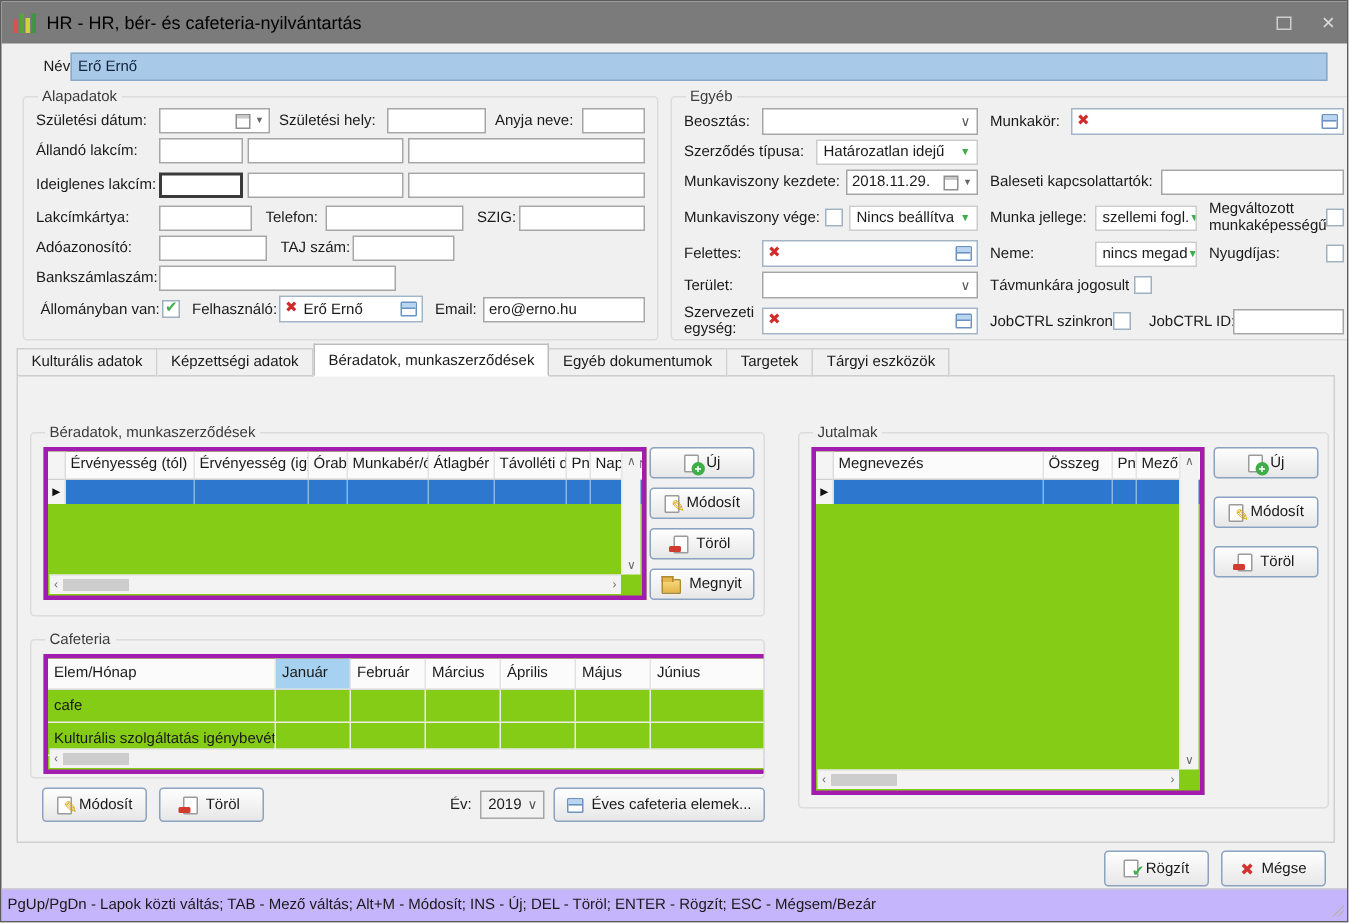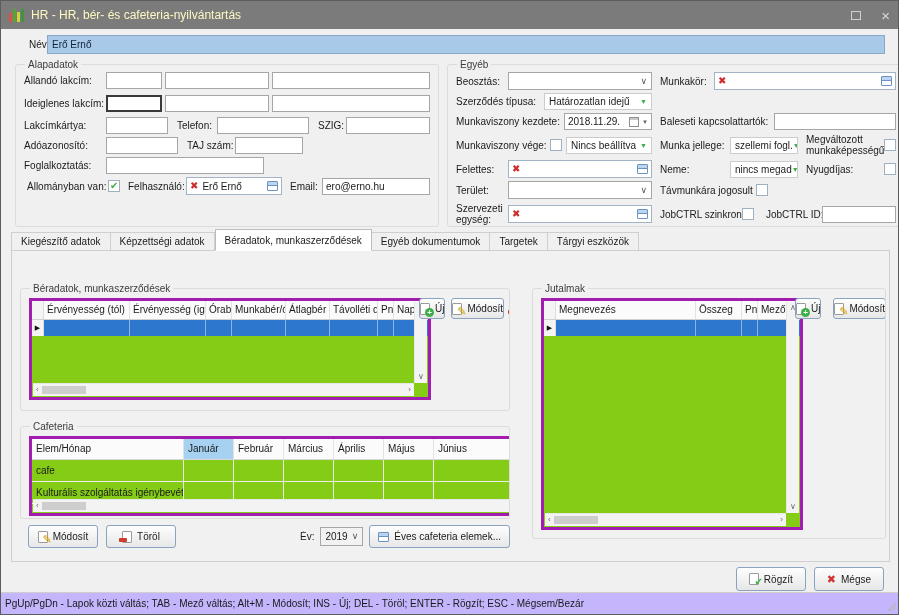--- a/index.html
+++ b/index.html
@@ -9,21 +9,21 @@
   .win { position:relative; width:899px; height:615px; background:#f0f0f0; border:1px solid #5c5c5c; overflow:hidden; }
 
   
   .titlebar { position:absolute; left:0; top:0; right:0; height:28px; background:#7b7b7b; display:flex; align-items:center; padding:0 8px; }
   .app-icon { display:inline-flex; align-items:flex-end; gap:1px; height:13px; margin-right:7px; }
   .app-icon i { display:block; width:3px; }
   .app-icon .b1 { height:9px;  background:#d9534a; }
   .app-icon .b2 { height:13px; background:#5aa338; }
   .app-icon .b3 { height:10px; background:#cfd634; }
   .app-icon .b4 { height:13px; background:#3e9440; }
-  .title { color:#fef9c3; font-size:12px; }
+  .title { color:#000000; font-size:12px; }
   .winbtns { margin-left:auto; display:flex; align-items:center; gap:16px; }
   .maxbtn { width:18px; height:16px; display:flex; align-items:center; justify-content:center; cursor:default; }
   .maxbox { width:10px; height:9px; border:1px solid #cfcfcf; display:block; }
   .closebtn { color:#d9d9d9; font-size:15px; line-height:15px; cursor:default; }
 
   
   .nev-row { position:absolute; left:0; top:33px; right:0; height:21px; display:flex; align-items:center; }
   .nev-row .lbl { margin-left:28px; }
   .nev-field { position:absolute; left:46px; right:13px; height:19px; background:#a9c9e9; border:1px solid #89a8c8; display:flex; align-items:center; padding:0 4px; color:#10233a; }
 
@@ -82,21 +82,21 @@
   .sel-row { display:flex; height:16px; }
   .sel-cells { display:flex; flex:1; background:#2d77cf; }
   .sc { border-right:1px solid rgba(255,255,255,.45); flex-shrink:0; height:100%; }
   .sc.last { flex:1; border-right:none; }
 
   .vscroll { position:absolute; top:1px; right:1px; bottom:14px; width:13px; background:#f3f3f3; border-left:1px solid #e6e6e6; display:flex; flex-direction:column; justify-content:space-between; align-items:center; padding:2px 0; }
   .hscroll { position:absolute; left:1px; right:14px; bottom:1px; height:13px; background:#f3f3f3; border-top:1px solid #e6e6e6; display:flex; align-items:center; padding:0 3px; }
   .sarr { color:#6a6a6a; font-size:8px; line-height:8px; }
   .hthumb { width:44px; height:8px; background:#cdcdcd; margin-left:3px; }
 
-  .btncol { position:absolute; top:4px; right:20px; width:70px; display:flex; flex-direction:row; }
+  .btncol { position:absolute; top:4px; right:6px; width:70px; display:flex; flex-direction:column; }
   .btn { height:21px; display:flex; align-items:center; justify-content:center; gap:5px; border:1px solid #8ba2c0; border-radius:3px; background:linear-gradient(#fefefe,#e7e7e7); cursor:default; white-space:nowrap; }
   .btn-row { position:absolute; display:flex; align-items:center; }
 
   
   .cf-head { display:flex; height:21px; background:#fbfbfb; border-bottom:1px solid #d8d8d8; align-items:stretch; }
   .cf-h { border-right:1px solid #e3e3e3; padding:4px 4px 0; overflow:hidden; white-space:nowrap; flex-shrink:0; }
   .cf-h.hl-month { background:#a6d1f0; }
   .cf-h.last { flex:1; border-right:none; }
   .cf-row { display:flex; height:22px; border-bottom:1px solid #ececec; align-items:stretch; }
   .cf-c { border-right:1px solid #ececec; padding:5px 4px 0; overflow:hidden; white-space:nowrap; flex-shrink:0; }
@@ -136,20 +136,32 @@
   </div>
 
   <div class="nev-row">
     <span class="lbl">Név:</span>
     <span class="nev-field">Erő Ernő</span>
   </div>
 
   <fieldset class="gb" style="left:14px;top:58px;width:424px;height:168px">
     <legend>Alapadatok</legend>
     <div class="row">
+      <span class="lbl" style="width:82px">Születési dátum:</span>
+      <span class="dateed" style="width:74px">
+          <span class="sp"></span>
+          <span class="ic-cal"></span>
+          <span class="dd-gray">▼</span>
+        </span>
+      <span class="lbl" style="width:72px;margin-left:6px">Születési hely:</span>
+      <span class="txt" style="width:66px"></span>
+      <span class="lbl" style="width:58px;margin-left:6px">Anyja neve:</span>
+      <span class="txt" style="flex:1"></span>
+    </div>
+    <div class="row">
       <span class="lbl" style="width:82px">Állandó lakcím:</span>
       <span class="txt" style="width:56px"></span>
       <span class="txt" style="width:104px;margin-left:3px"></span>
       <span class="txt" style="flex:1;margin-left:3px"></span>
     </div>
     <div class="row" style="height:22px">
       <span class="lbl wrap" style="width:82px">Ideiglenes lakcím:</span>
       <span class="txt focused" style="width:56px"></span>
       <span class="txt" style="width:104px;margin-left:3px"></span>
       <span class="txt" style="flex:1;margin-left:3px"></span>
@@ -162,21 +174,21 @@
       <span class="lbl" style="width:28px;margin-left:9px">SZIG:</span>
       <span class="txt" style="flex:1"></span>
     </div>
     <div class="row">
       <span class="lbl" style="width:82px">Adóazonosító:</span>
       <span class="txt" style="width:72px"></span>
       <span class="lbl" style="width:48px;margin-left:9px">TAJ szám:</span>
       <span class="txt" style="width:68px"></span>
     </div>
     <div class="row">
-      <span class="lbl" style="width:82px">Foglalkoztatás:</span>
+      <span class="lbl" style="width:82px">Bankszámlaszám:</span>
       <span class="txt" style="width:158px"></span>
     </div>
     <div class="row" style="margin-top:2px">
       <span class="lbl" style="width:84px;padding-left:3px">Állományban van:</span>
       <span class="cb checked"></span>
       <span class="lbl" style="width:58px;margin-left:8px">Felhasználó:</span>
       <span class="lookup" style="width:96px">
         <span class="req-x">✖</span>
         <span>Erő Ernő</span>
         <span class="sp"></span>
@@ -292,21 +304,21 @@
       <span class="hr">
         <span class="lbl" style="width:82px">JobCTRL szinkron</span>
         <span class="cb"></span>
         <span class="lbl" style="width:56px;margin-left:12px">JobCTRL ID:</span>
         <span class="txt" style="flex:1"></span>
       </span>
     </div>
   </fieldset>
 
   <div class="tabbar">
-    <span class="tab">Kiegészítő adatok</span>
+    <span class="tab">Kulturális adatok</span>
     <span class="tab">Képzettségi adatok</span>
     <span class="tab active">Béradatok, munkaszerződések</span>
     <span class="tab">Egyéb dokumentumok</span>
     <span class="tab">Targetek</span>
     <span class="tab">Tárgyi eszközök</span>
   </div>
 
   <div class="panel">
 
     <fieldset class="gb" style="left:8px;top:32px;width:490px;height:128px">

